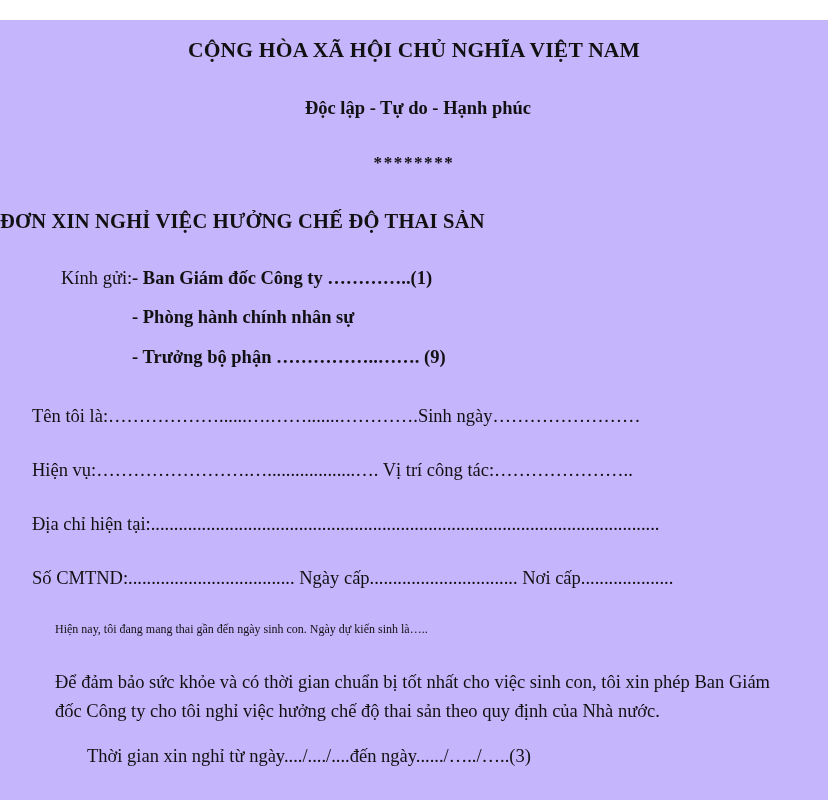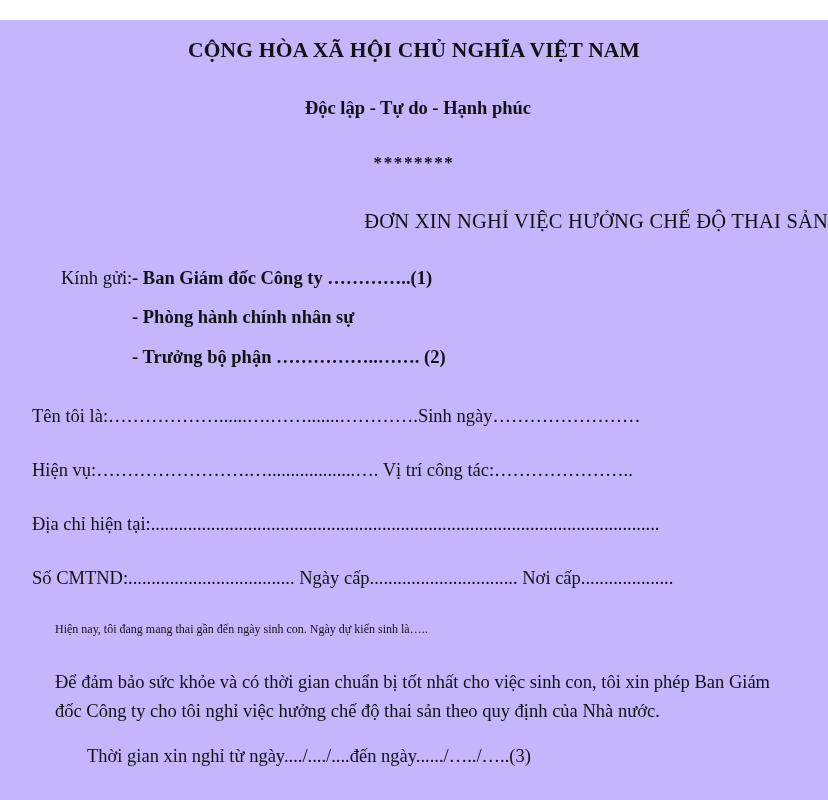--- a/index.html
+++ b/index.html
@@ -48,22 +48,22 @@
   .hdr-stars {
     text-align: center;
     font-weight: bold;
     font-size: 17px;
     letter-spacing: 1.6px;
     margin: 0;
     padding-top: 33px;
     line-height: 1.2;
   }
   .doc-title {
-    text-align: right;
-    font-weight: normal;
+    text-align: left;
+    font-weight: bold;
     font-size: 20.5px;
     letter-spacing: 0.2px;
     margin: 0;
     padding-top: 36px;
     line-height: 1.25;
   }
 
   
   .recipients {
     margin: 0;
@@ -143,21 +143,21 @@
     <div class="recipient-row">
       <span class="recipient-label">Kính gửi:</span>
       <span class="recipient-text">- Ban Giám đốc Công ty …………..(1)</span>
     </div>
     <div class="recipient-row sub">
       <span class="recipient-label">Kính gửi:</span>
       <span class="recipient-text">- Phòng hành chính nhân sự</span>
     </div>
     <div class="recipient-row sub">
       <span class="recipient-label">Kính gửi:</span>
-      <span class="recipient-text">- Trưởng bộ phận ……………..……. (2)</span>
+      <span class="recipient-text">- Trưởng bộ phận ……………..……. (9)</span>
     </div>
   </div>
 
   <div class="body-block">
 
     <div class="form-line">Tên tôi là:………………......….…….......………….Sinh ngày……………………</div>
 
     <div class="form-line">Hiện vụ:…………………….…...................…. Vị trí công tác:…………………..</div>
 
     <div class="form-line">Địa chỉ hiện tại:..............................................................................................................</div>

